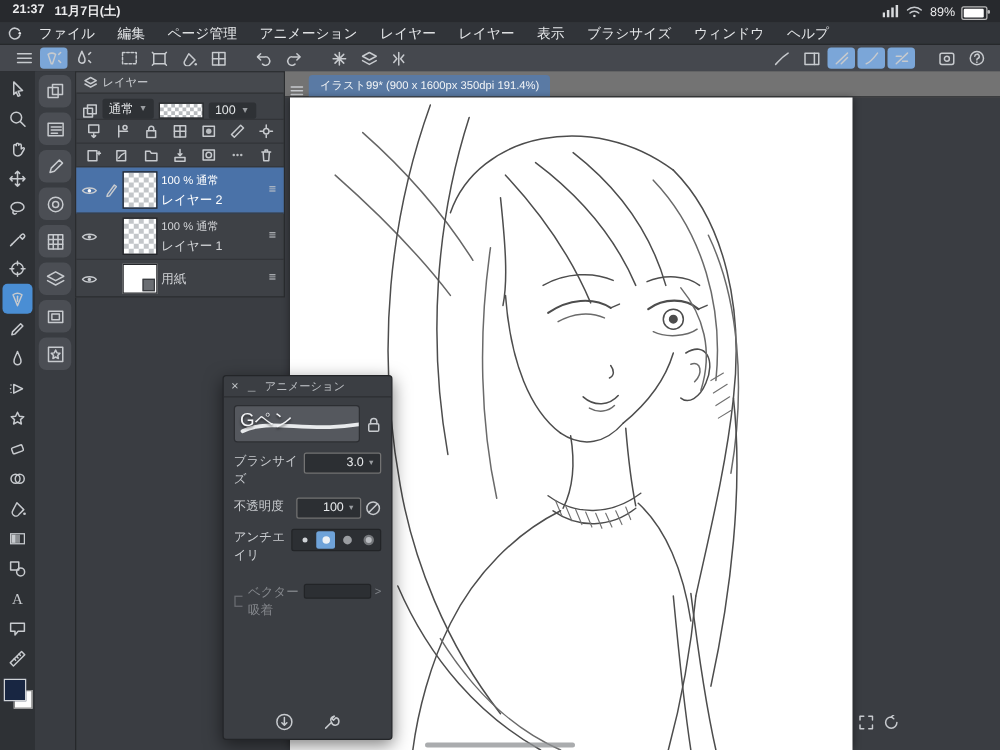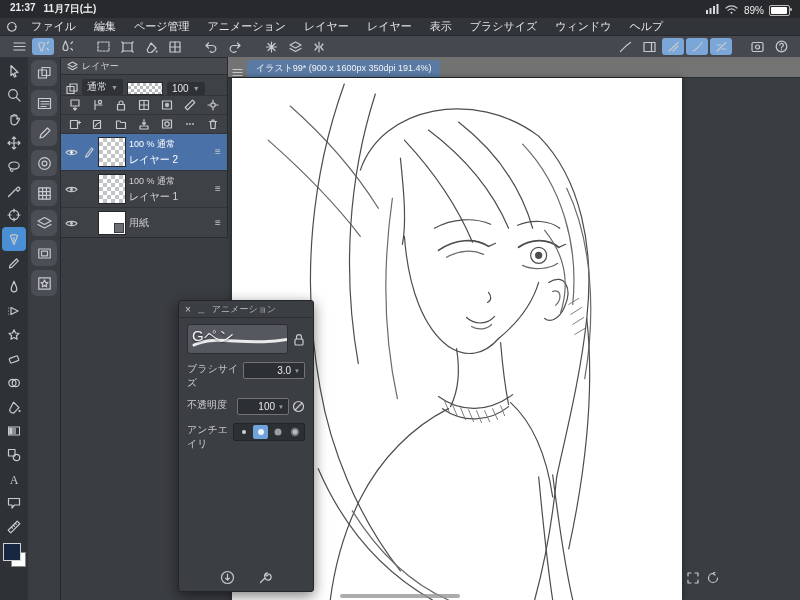--- a/index.html
+++ b/index.html
@@ -924,20 +924,32 @@
         <span class="aa">
             <svg width="10" height="10">
               <circle cx="5" cy="5" r="4.2" fill="#74777b"></circle>
               <circle cx="5" cy="5" r="2.4" fill="#b9bcc0"></circle>
             </svg>
           </span>
       </span>
     </div>
 
 
+    <div class="tp-row dim" style="margin-top:8px">
+      <span style="display:flex;align-items:center;gap:4px">
+        <svg width="10" height="10">
+            <rect x="1" y="1" width="8" height="8" fill="none" stroke="#6a6d72"></rect>
+          </svg>
+        <span>ベクター吸着</span>
+      </span>
+      <span style="display:flex;align-items:center;gap:3px">
+        <span class="vector-track"></span>
+        <span style="color:#84878c;font-size:9px">&gt;</span>
+      </span>
+    </div>
 
     <div class="tp-bottom">
       <span class="tp-bicon">
         <svg width="15" height="15">
             <g class="ic" stroke="#9a9da1">
               <circle cx="7.5" cy="7.5" r="6"></circle>
               <path d="M7.5 4v6M5.5 8.2 7.5 10.2 9.5 8.2"></path>
             </g>
           </svg>
       </span>

